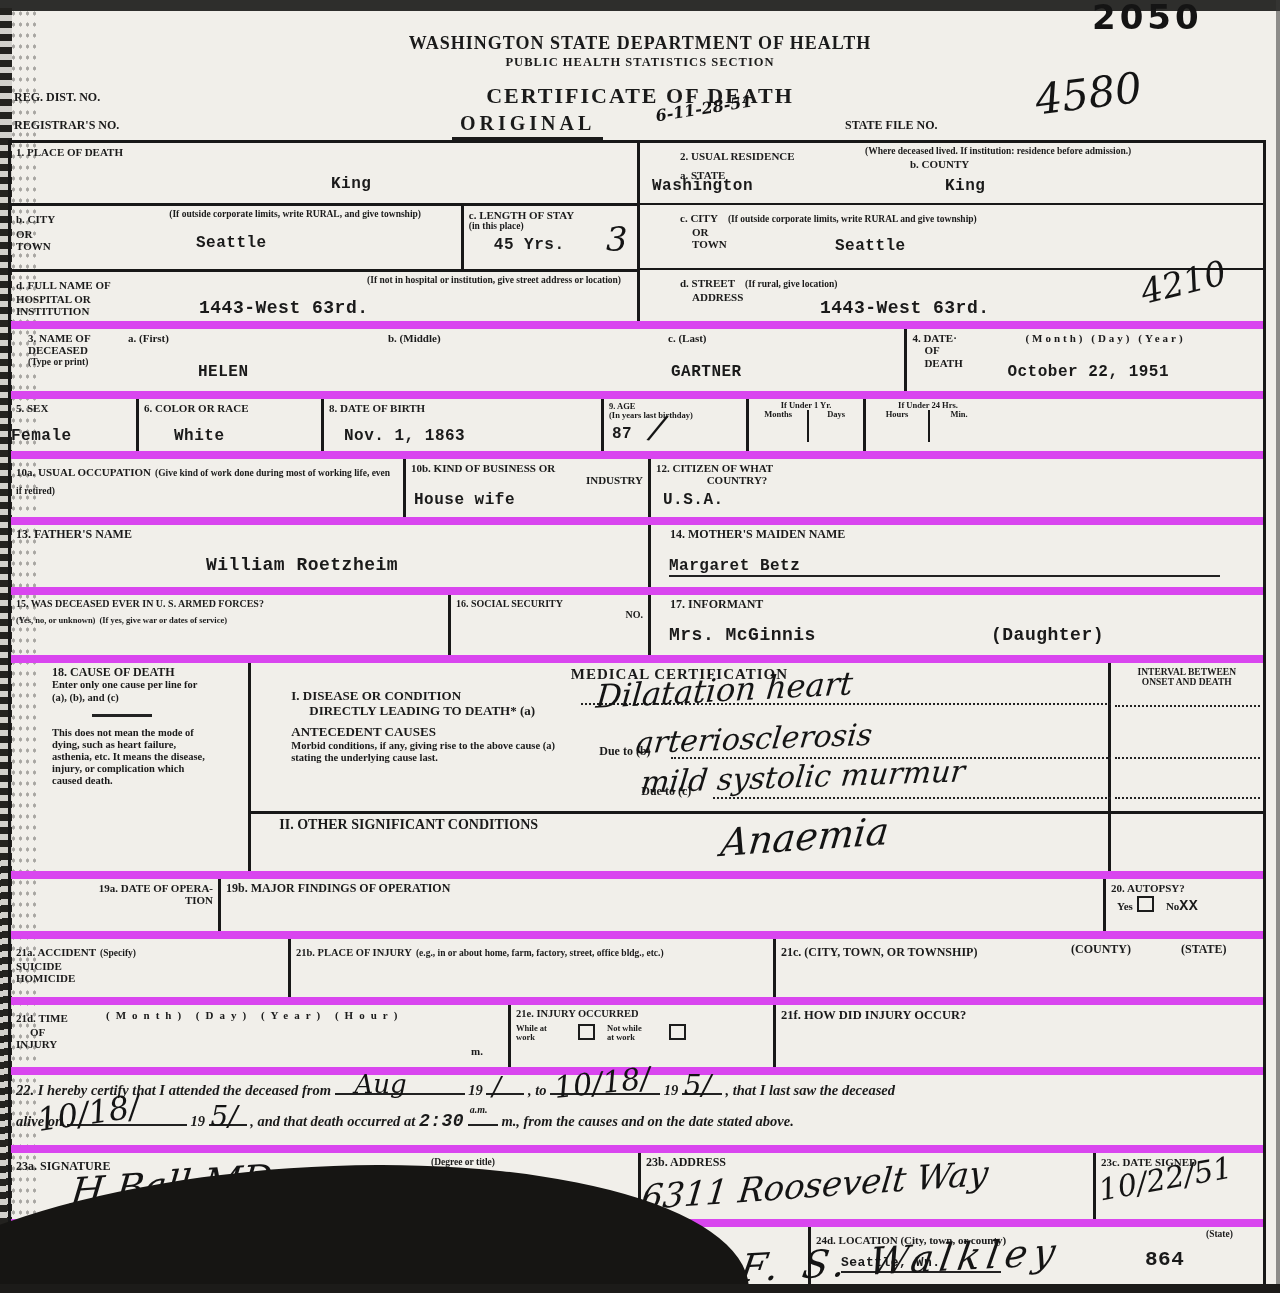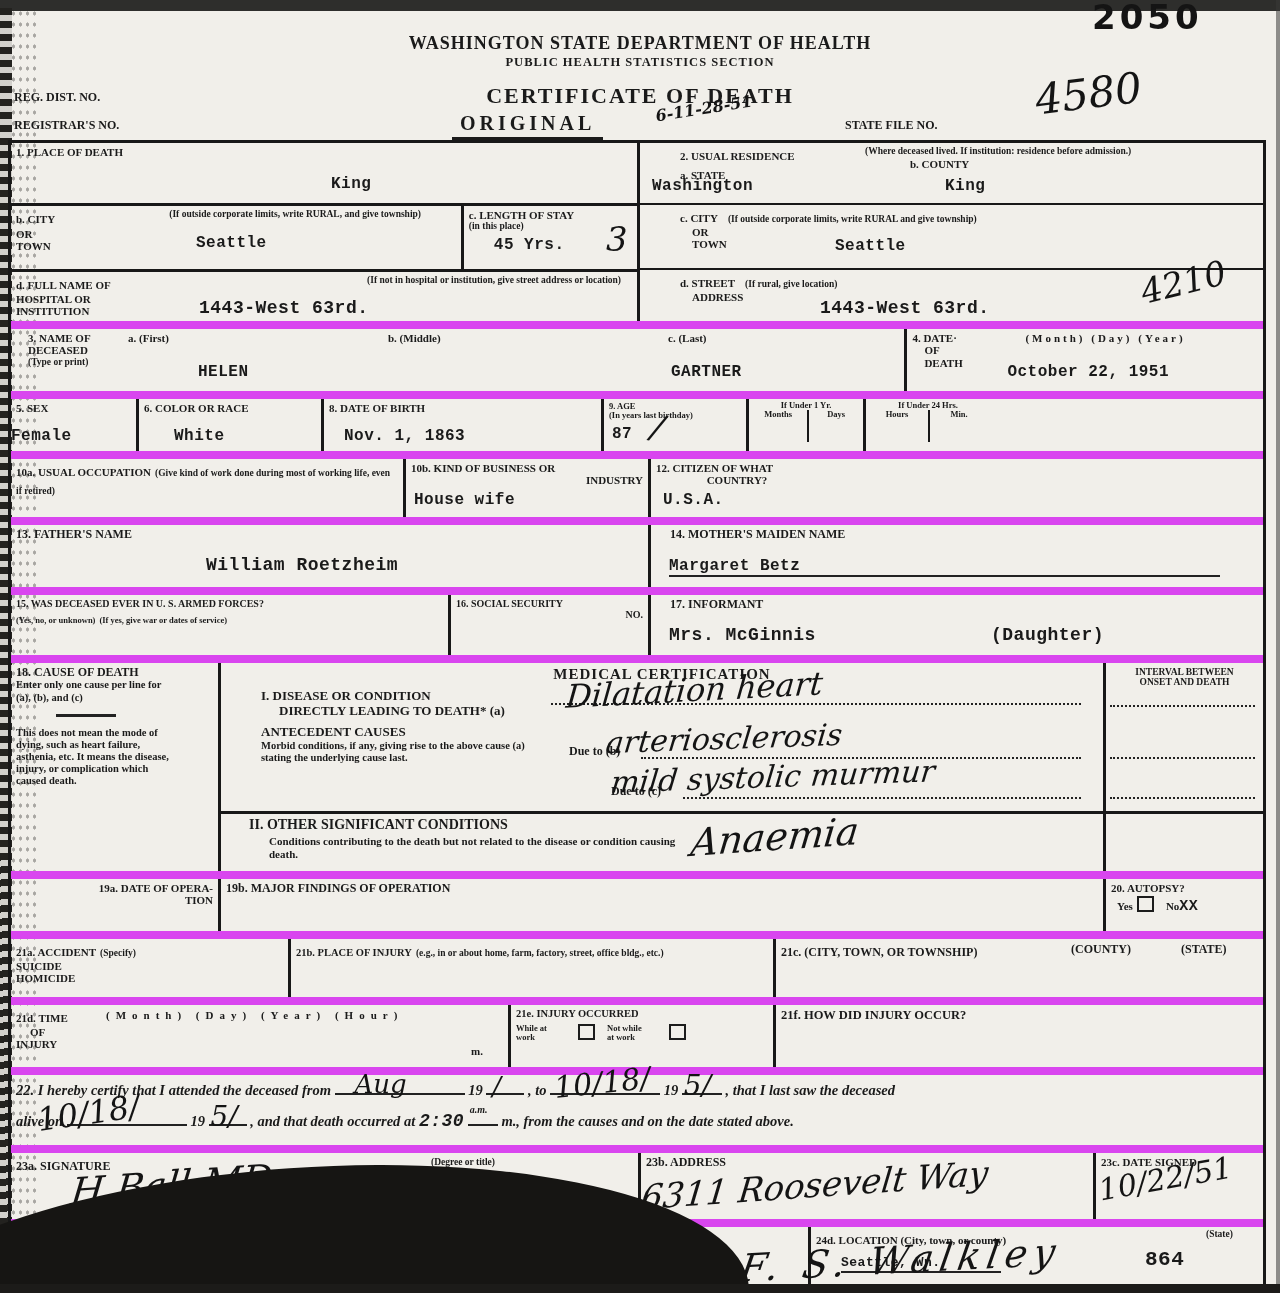--- a/index.html
+++ b/index.html
@@ -222,21 +222,21 @@
         <div class="tiny" style="text-align:right;font-size:10px;">NO.</div>
       </div>
       <div class="cell" style="width:612px;">
         <div class="lbl" style="font-size:12px;margin-left:14px;">17. INFORMANT</div>
         <div class="pos val" style="left:18px;top:30px;font-size:18px;">Mrs. McGinnis</div>
         <div class="pos val" style="left:340px;top:30px;font-size:18px;">(Daughter)</div>
       </div>
     </div>
 
     <div class="row" style="height:208px;">
-      <div class="cell" style="width:210px;">
+      <div class="cell" style="width:210px;margin-left:36px;">
         <div class="lbl" style="font-size:12px;">18. CAUSE OF DEATH</div>
         <div class="note" style="width:160px;font-size:10.5px;">Enter only one cause per line for (a), (b), and (c)</div>
         <div style="width:60px;border-bottom:3px solid #222;margin:10px 0 10px 40px;"></div>
         <div class="note" style="width:165px;font-size:10.5px;">This does not mean the mode of dying, such as heart failure, asthenia, etc.  It means the disease, injury, or complication which caused death.</div>
       </div>
       <div class="cell" style="width:885px;padding:0;">
         <div class="lbl" style="text-align:center;font-size:15px;letter-spacing:1px;padding-top:3px;">MEDICAL CERTIFICATION</div>
         <div class="pos lbl" style="left:40px;top:26px;font-size:13px;">I. DISEASE OR CONDITION</div>
         <div class="pos lbl" style="left:58px;top:41px;font-size:13px;">DIRECTLY LEADING TO DEATH* (a)</div>
         <div class="pos dotted" style="left:330px;top:40px;width:530px;"></div>
@@ -244,21 +244,20 @@
         <div class="pos lbl" style="left:40px;top:62px;font-size:13px;">ANTECEDENT CAUSES</div>
         <div class="pos note" style="left:40px;top:77px;width:290px;font-size:10.5px;">Morbid conditions, if any, giving rise to the above cause (a) stating the underlying cause last.</div>
         <div class="pos lbl" style="left:348px;top:82px;font-size:12px;">Due to (b)</div>
         <div class="pos dotted" style="left:420px;top:94px;width:440px;"></div>
         <div class="pos hand" style="left:385px;top:58px;font-size:30px;transform:rotate(-2deg) skewX(-8deg);">arteriosclerosis</div>
         <div class="pos lbl" style="left:390px;top:122px;font-size:12px;">Due to (c)</div>
         <div class="pos dotted" style="left:462px;top:134px;width:398px;"></div>
         <div class="pos hand" style="left:390px;top:96px;font-size:30px;transform:rotate(-2deg) skewX(-8deg);">mild systolic murmur</div>
         <div class="pos" style="left:0;top:148px;width:100%;border-bottom:3px solid #181818;"></div>
         <div class="pos lbl" style="left:28px;top:154px;font-size:14px;">II. OTHER SIGNIFICANT CONDITIONS</div>
-        <div class="pos note" style="left:48px;top:172px;width:430px;font-size:11px;">Conditions contributing to the death but not related to the disease or condition causing death.</div>
         <div class="pos hand" style="left:470px;top:152px;font-size:38px;transform:rotate(-4deg) skewX(-10deg);">Anaemia</div>
       </div>
       <div class="cell" style="width:157px;padding:0;">
         <div class="tiny" style="text-align:center;padding-top:4px;font-size:9.5px;">INTERVAL BETWEEN</div>
         <div class="tiny" style="text-align:center;font-size:9.5px;">ONSET AND DEATH</div>
         <div class="pos dotted" style="left:4px;top:42px;width:145px;"></div>
         <div class="pos dotted" style="left:4px;top:94px;width:145px;"></div>
         <div class="pos dotted" style="left:4px;top:134px;width:145px;"></div>
         <div class="pos" style="left:0;top:148px;width:100%;border-bottom:3px solid #181818;"></div>
       </div>

